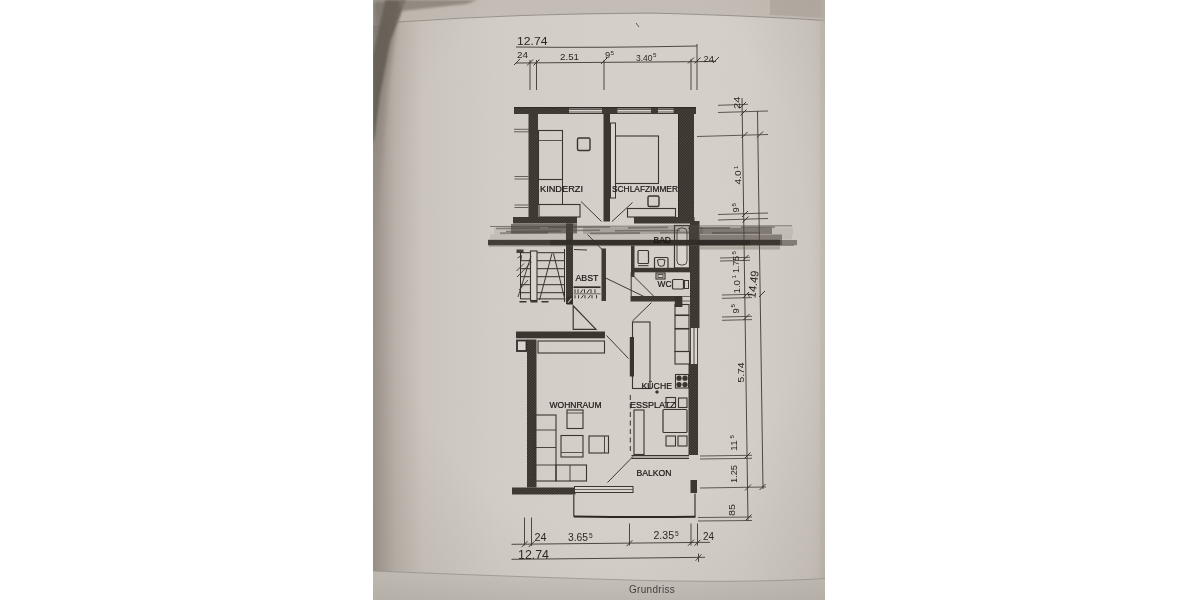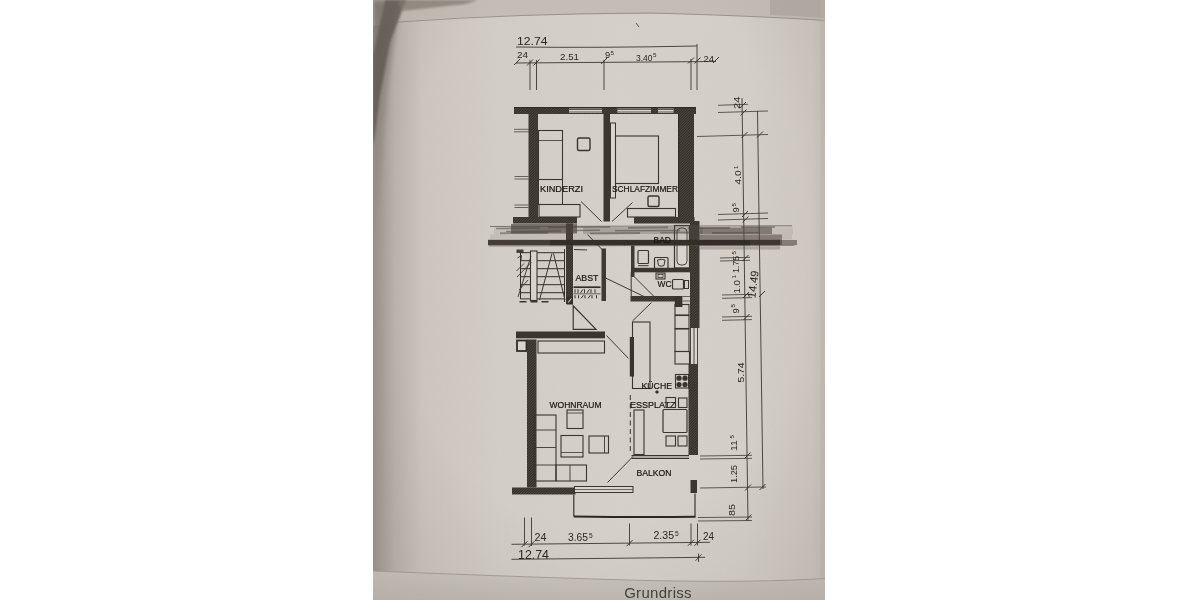--- a/index.html
+++ b/index.html
@@ -1,20 +1,20 @@
 <!DOCTYPE html>
 <html><head>
 <meta charset="utf-8">
 <style>
   html,body{margin:0;padding:0;background:#ffffff;width:1200px;height:600px;overflow:hidden;}
   body{font-family:"Liberation Sans", sans-serif;}
   #photo{position:absolute;left:373px;top:0;width:452px;height:600px;
     background:#d7d2cb;}
-  #caption{position:absolute;left:285px;top:583.5px;transform:translateX(-50%);
-    font-size:15px;letter-spacing:0.3px;color:#44423f;}
+  #caption{position:absolute;left:279px;top:583.5px;transform:translateX(-50%);
+    font-size:10px;letter-spacing:0.3px;color:#44423f;}
 </style>
 </head>
 <body>
 
 <div id="photo">
 <svg width="452" height="600" viewBox="373 0 452 600" xmlns="http://www.w3.org/2000/svg">
 <defs>
   <linearGradient id="paperH" x1="0" y1="0" x2="1" y2="0">
     <stop offset="0" stop-color="#989088"></stop>
     <stop offset="0.018" stop-color="#a59d95"></stop>

